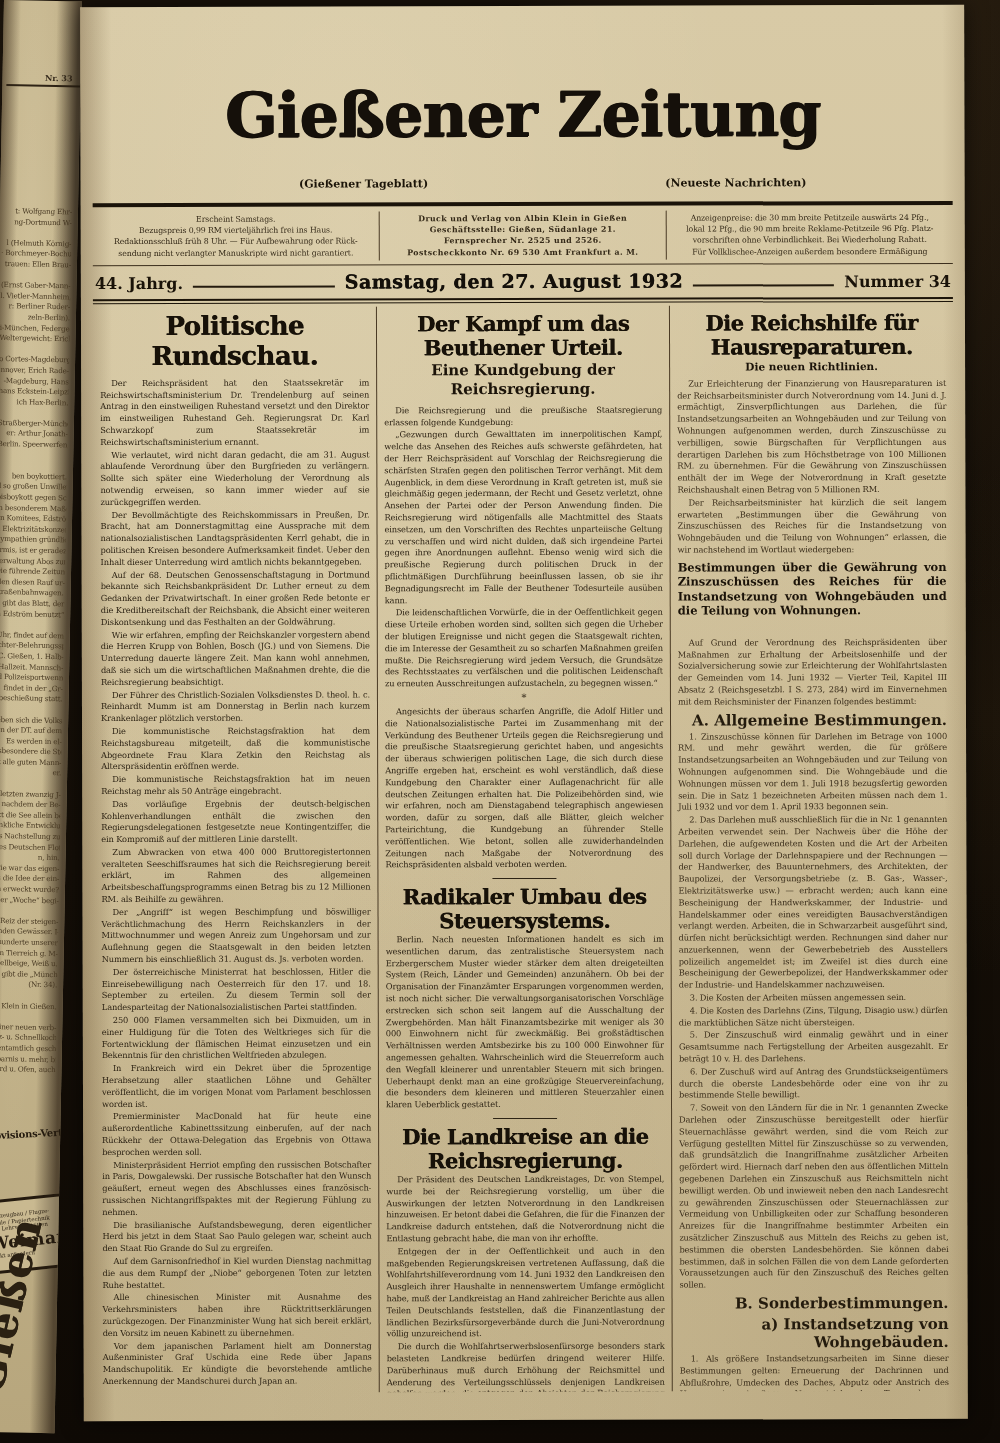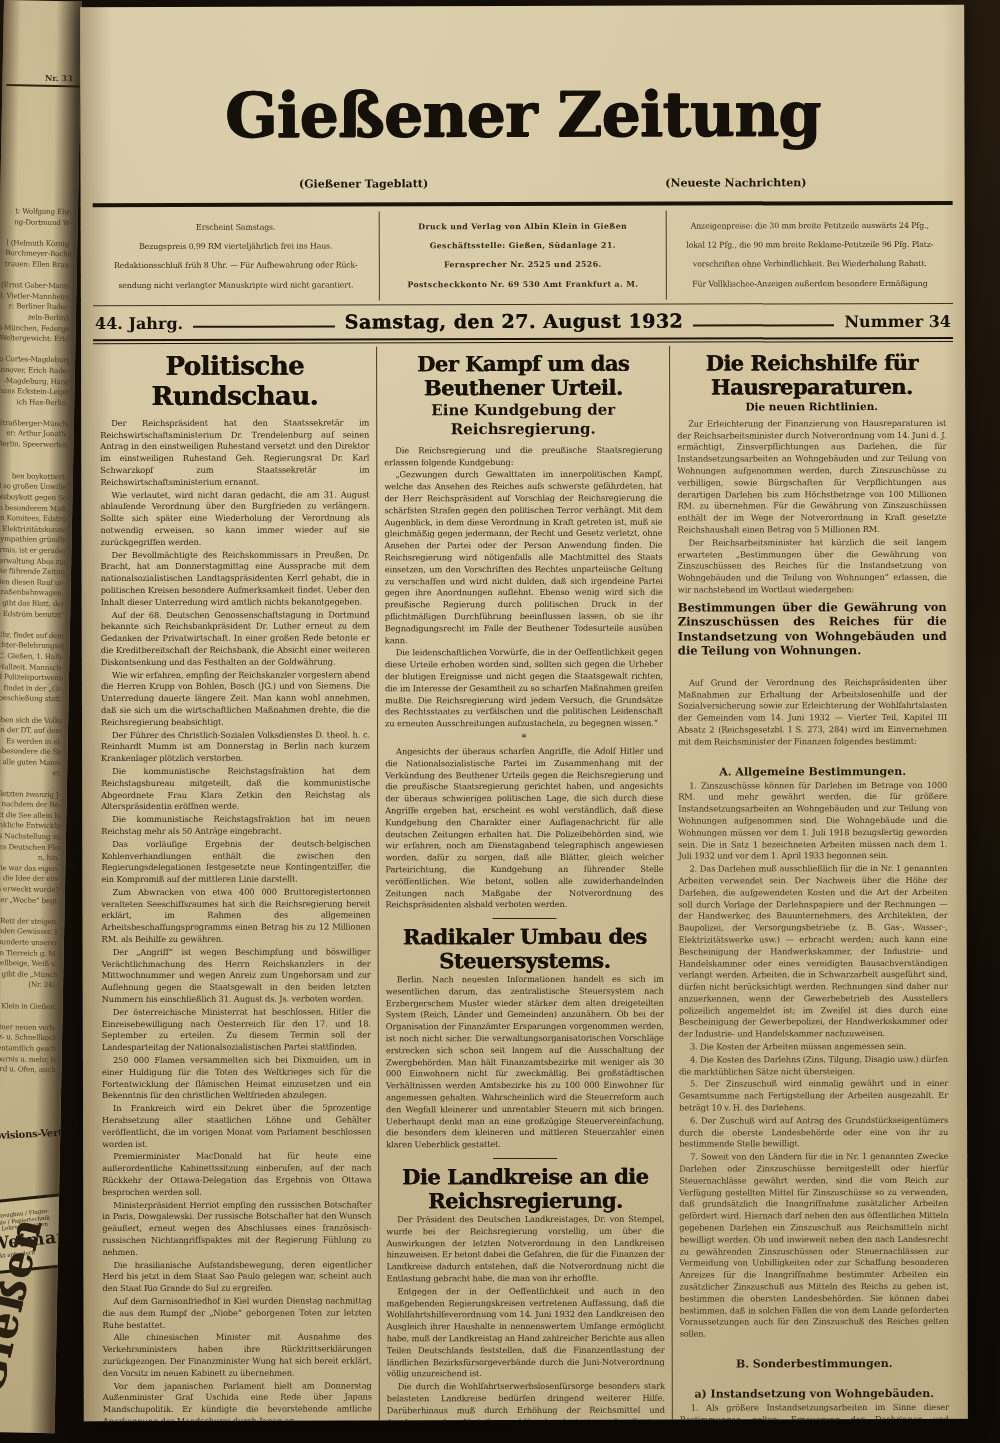--- a/index.html
+++ b/index.html
@@ -52,21 +52,21 @@
   .sub-left,.sub-right{position:absolute;bottom:12px;font-size:11px;font-weight:bold;color:#1c1509;}
   .sub-left{left:24%;}
   .sub-right{right:17%;}
   .rule-thick{border:0;border-top:4px solid #1a1309;margin:0;}
   .rule-thin{border:0;border-top:1px solid #3c2f1d;margin:0;}
 
   
   .imprint{display:flex;align-items:stretch;padding:5px 0 4px;}
   .imp-cell{flex:1;padding:2px 10px;text-align:center;}
   .imp-cell + .imp-cell{border-left:1px solid #4a3a24;}
-  .imp-line{margin:8px;font-size:7.8px;line-height:11.2px;color:#332817;letter-spacing:-.1px;}
+  .imp-line{margin:0;font-size:7.8px;line-height:11.2px;color:#332817;letter-spacing:-.1px;}
   .imp-center .imp-line{font-weight:bold;letter-spacing:.4px;}
 
   
   .dateline{display:flex;align-items:flex-end;padding:5px 2px 6px;}
   .dl-fill{flex:1;border-bottom:2px solid #241b0e;margin:0 10px 5px;}
   .dl-vol,.dl-num{font-size:16px;font-weight:bold;color:#191208;white-space:nowrap;}
   .dl-date{font-size:19px;font-weight:bold;color:#14100a;white-space:nowrap;letter-spacing:.5px;
     text-shadow:.5px 0 0 #14100a;}
   .double-rule{border-top:2px solid #1c1409;border-bottom:1px solid #1c1409;height:2px;margin:0;}
 
@@ -82,21 +82,21 @@
     color:#2e2415;letter-spacing:-.15px;}
   .col3 .p{color:#3a2d1a;}
   .h-main{margin:2px 0 7px;text-align:center;font-size:26px;line-height:30px;font-weight:bold;
     color:#171108;letter-spacing:-.5px;text-shadow:.6px 0 0 #171108;}
   .h-art{margin:4px 0 1px;text-align:center;font-size:21px;line-height:24px;font-weight:bold;
     color:#171108;letter-spacing:-.5px;text-shadow:.5px 0 0 #171108;}
   .h-sub{margin:0 0 6px;text-align:center;font-size:15px;line-height:19px;font-weight:bold;color:#1b1309;}
   .h-sub-small{margin:0 0 5px;text-align:center;font-size:10.5px;line-height:13px;font-weight:bold;color:#1b1309;}
   .h-block{margin:4px 0 19px;font-size:11.5px;line-height:14.5px;font-weight:bold;text-align:justify;
     color:#1b1309;}
-  .h-center{margin:17px 0 2px;text-align:center;font-size:11px;font-weight:bold;color:#241b0d;}
+  .h-center{margin:3px 0 2px;text-align:right;font-size:15px;font-weight:bold;color:#241b0d;}
   .star{text-align:center;font-size:10px;line-height:10px;margin:3px 0;color:#2e2415;}
   .sep{width:64px;border:0;border-top:1.5px solid #2e2415;margin:7px auto 6px;}
 </style>
 </head>
 <body>
 
 <div class="stage">
 
   <div class="prev-page">
     <div class="prev-head">Nr. 33</div>

